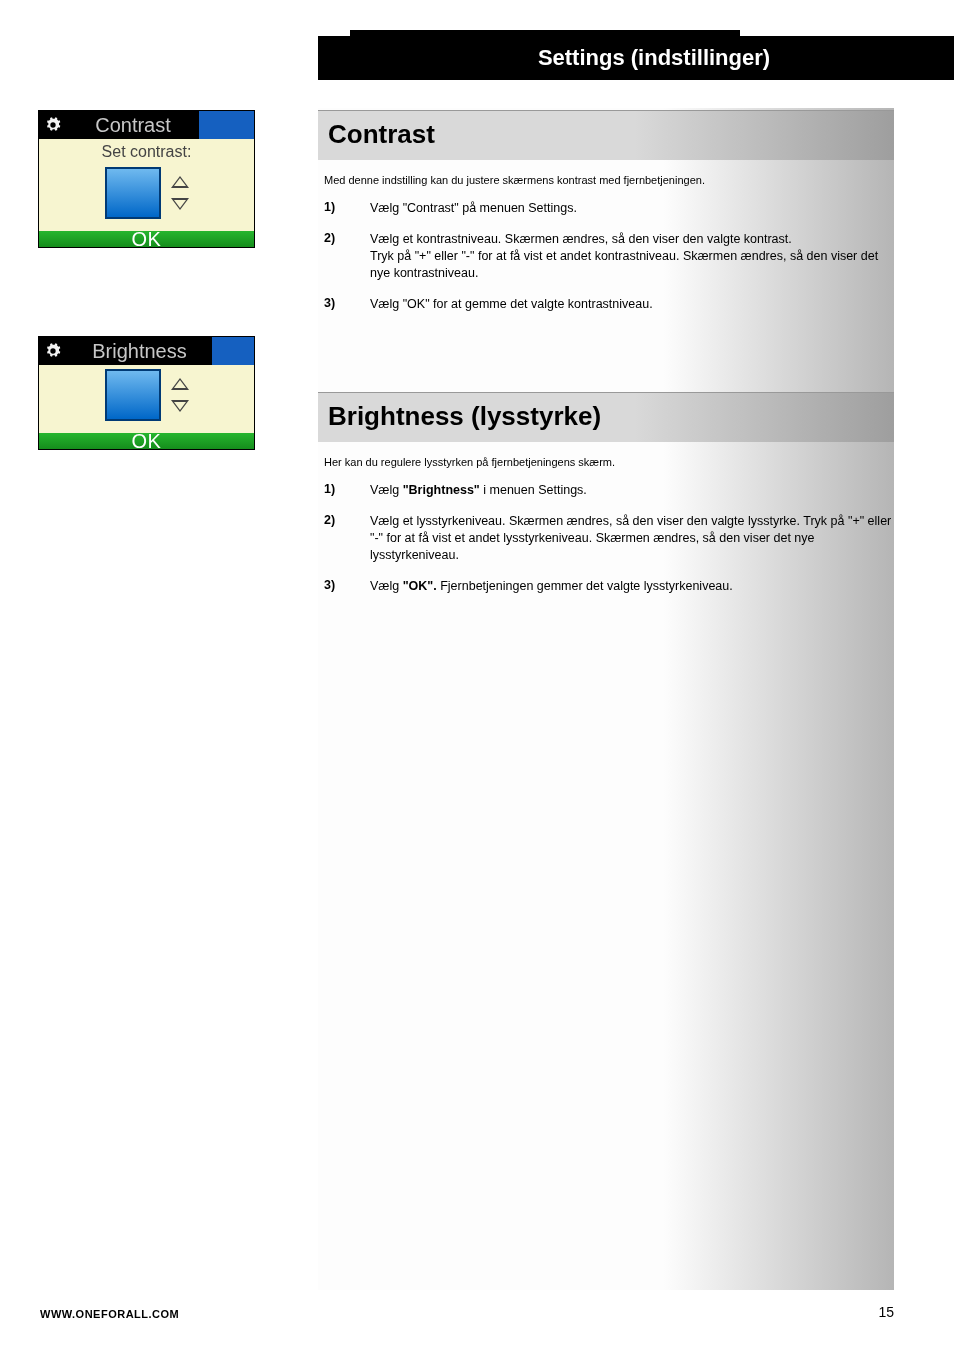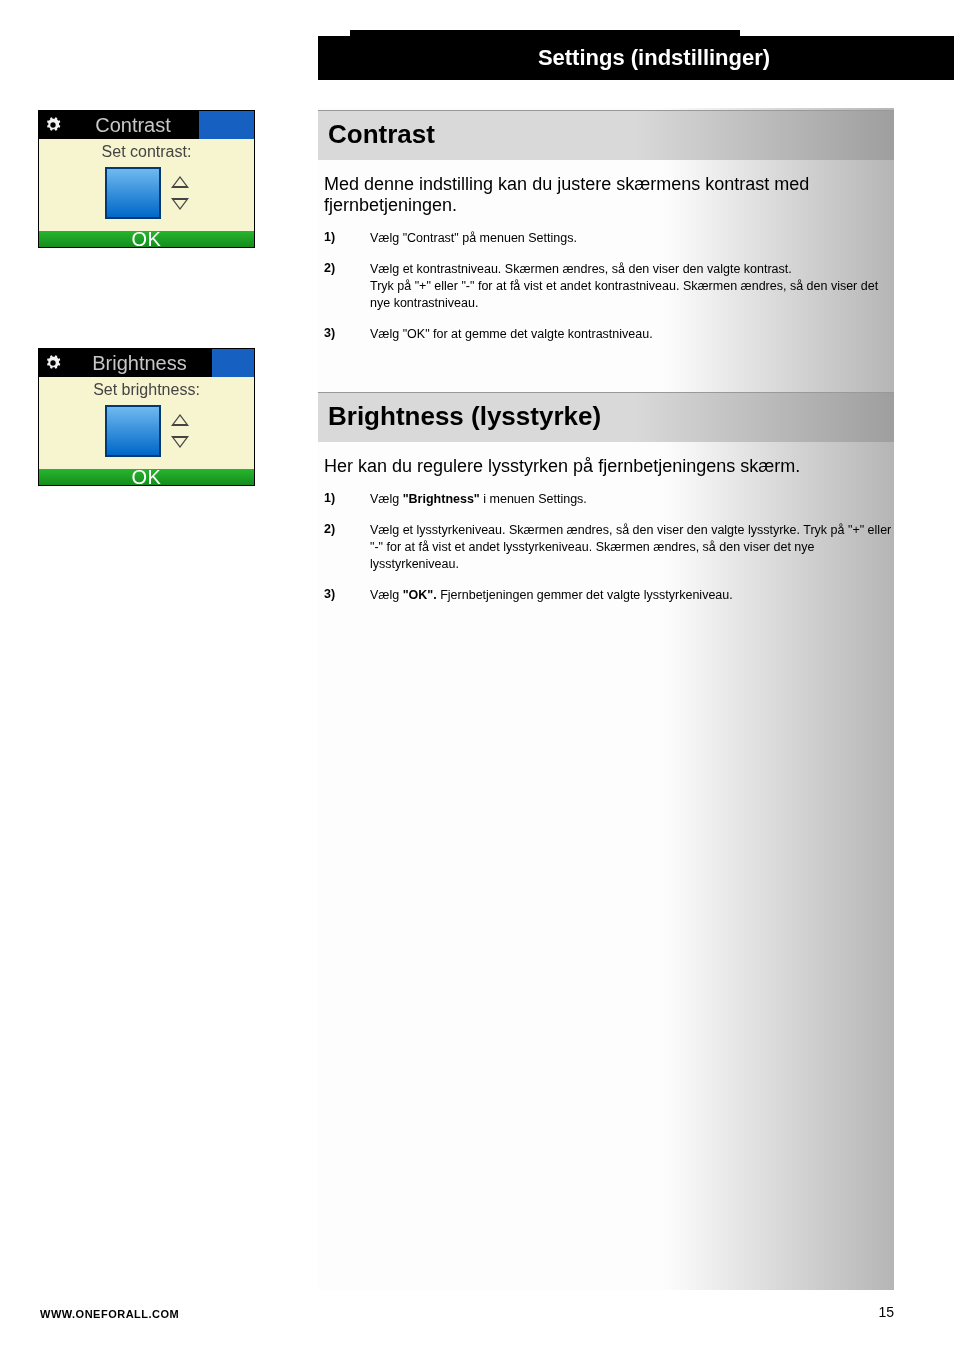--- a/index.html
+++ b/index.html
@@ -103,21 +103,21 @@
     background: linear-gradient(90deg,#d9d9d9 55%,#9e9e9e 100%);
     padding: 8px 10px 10px;
     border-top: 1px solid #999;
   }
   .section-head h2 {
     font-size: 26px;
     font-weight: 700;
     color:#000;
   }
   .section-intro {
-    font-size: 18px;
+    font-size: 11px;
     margin: 14px 16px 14px 6px;
     color:#000;
   }
   .steps { font-size:12.5px;}
   .step-row{display:flex;gap:24px;margin-bottom:14px;padding-left:6px;}
   .step-num{font-weight:700;flex:0 0 22px;}
   .step-text{flex:1;line-height:1.35;}
   .step-text b{font-weight:700;}
 
   .grad-body {
@@ -169,32 +169,31 @@
       <div class="block"></div>
       <div class="arrows">
         <div class="tri-up"></div>
         <div class="tri-down"></div>
       </div>
     </div>
   </div>
   <div class="device-ok">OK</div>
 </div>
 
-<div class="device" style="top:336px;margin-top:12px;">
+<div class="device" style="top:336px;">
   <div class="device-hdrrow">
     <div class="iconcell">
       <svg width="16" height="16" viewBox="0 0 24 24" fill="#fff">
           <path d="M12 8a4 4 0 100 8 4 4 0 000-8zm9 4l2 1-1 3-2-.5-2 2 .5 2-3 1-1-2h-3l-1 2-3-1 .5-2-2-2-2 .5-1-3 2-1v-3l-2-1 1-3 2 .5 2-2-.5-2 3-1 1 2h3l1-2 3 1-.5 2 2 2 2-.5 1 3-2 1v3z" opacity=".95"></path>
         </svg>
     </div>
     <div class="labelcell" style="flex-basis:145px;">Brightness</div>
     <div class="bluecell"></div>
   </div>
   <div class="device-body">
-    <div class="caption">Set brightness:</div>
     <div class="blockwrap">
       <div class="block"></div>
       <div class="arrows">
         <div class="tri-up"></div>
         <div class="tri-down"></div>
       </div>
     </div>
   </div>
   <div class="device-ok">OK</div>
 </div>

